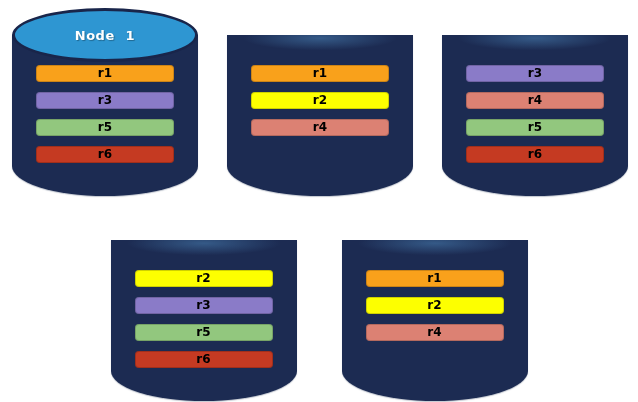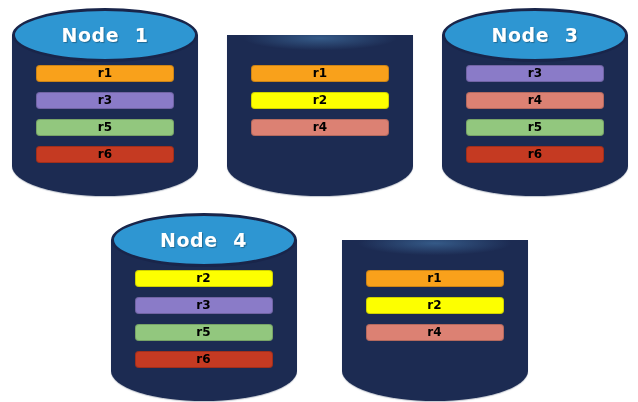--- a/index.html
+++ b/index.html
@@ -37,21 +37,21 @@
     position: absolute; left: 0; right: 0; top: 0; height: 54px;
     box-sizing: border-box;
     background: var(--cyl-top, #2E96D2);
     border: 3px solid var(--outline, #19254A);
     border-radius: 50%;
     display: flex; align-items: center; justify-content: center;
   }
   .title {
     color: var(--title, #ffffff);
     font-weight: bold;
-    font-size: 19px;
+    font-size: 13px;
     word-spacing: 0.45em;
     letter-spacing: 0.5px;
     text-shadow: 1px 1px 1px rgba(0,0,0,0.30);
     white-space: nowrap;
   }
   .bars {
     position: absolute; left: 0; right: 0; top: 57px;
     display: flex; flex-direction: column; align-items: center;
   }
   .bar {
@@ -117,46 +117,40 @@
           <div class="bar" style="background: rgb(220, 129, 115);">
             <span>r4</span>
           </div>
           <div class="bar" style="background: rgb(146, 199, 126);">
             <span>r5</span>
           </div>
           <div class="bar" style="background: rgb(197, 58, 34);">
             <span>r6</span>
           </div>
         </div>
-      <div class="cyl-top">
-        <span class="title">Node 3</span>
-      </div>
     </div>
   </div>
 
   <div class="row row-bottom">
     <div class="node">
       <div class="cyl-body"></div>
       <div class="bars">
           <div class="bar" style="background: rgb(253, 255, 0);">
             <span>r2</span>
           </div>
           <div class="bar" style="background: rgb(138, 123, 200);">
             <span>r3</span>
           </div>
           <div class="bar" style="background: rgb(146, 199, 126);">
             <span>r5</span>
           </div>
           <div class="bar" style="background: rgb(197, 58, 34);">
             <span>r6</span>
           </div>
         </div>
-      <div class="cyl-top">
-        <span class="title">Node 4</span>
-      </div>
     </div>
     <div class="node">
       <div class="cyl-body"></div>
       <div class="bars">
           <div class="bar" style="background: rgb(249, 161, 27);">
             <span>r1</span>
           </div>
           <div class="bar" style="background: rgb(253, 255, 0);">
             <span>r2</span>
           </div>

